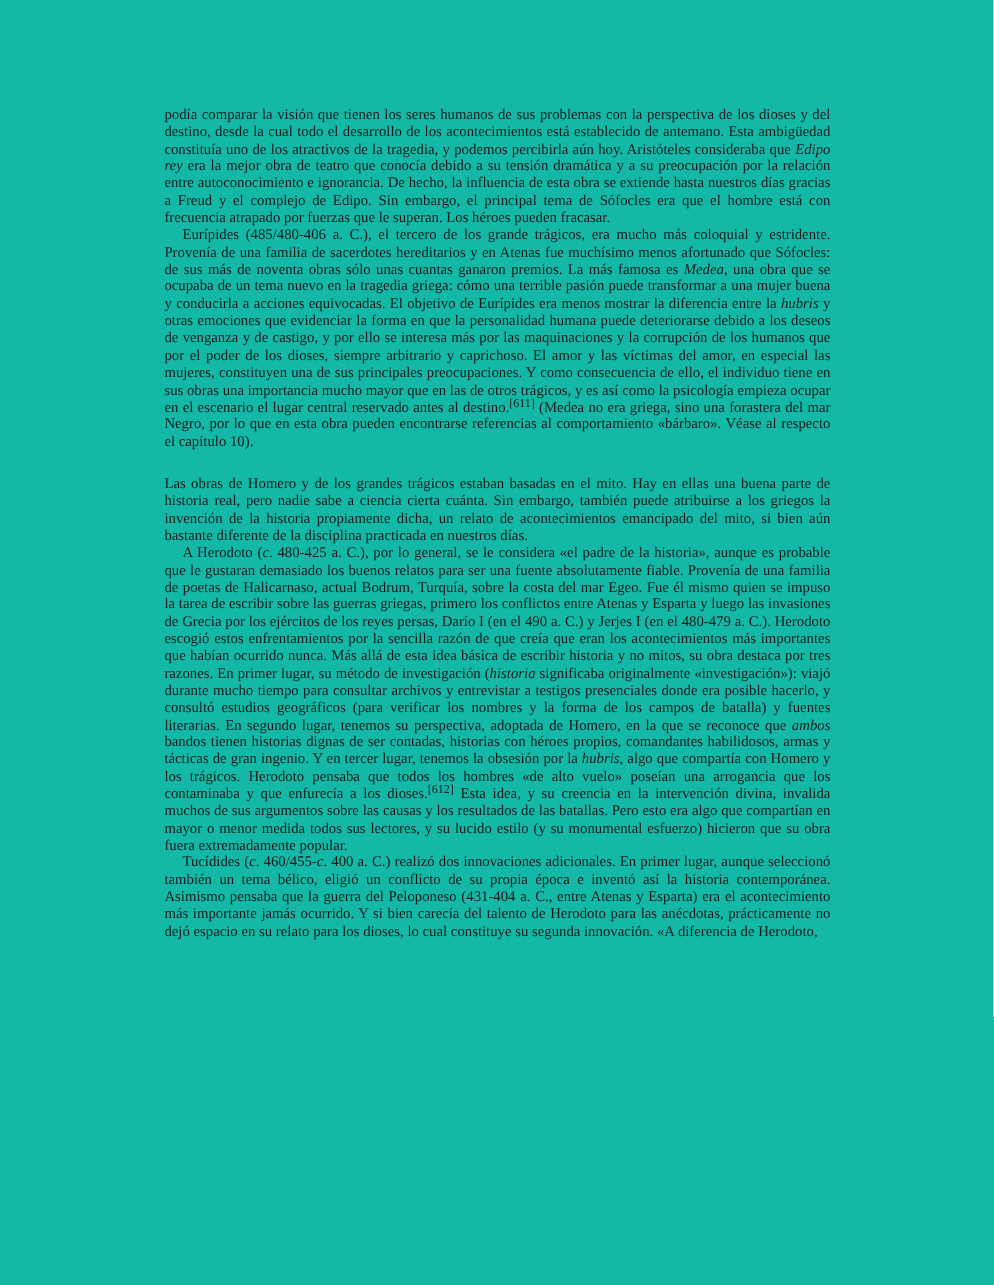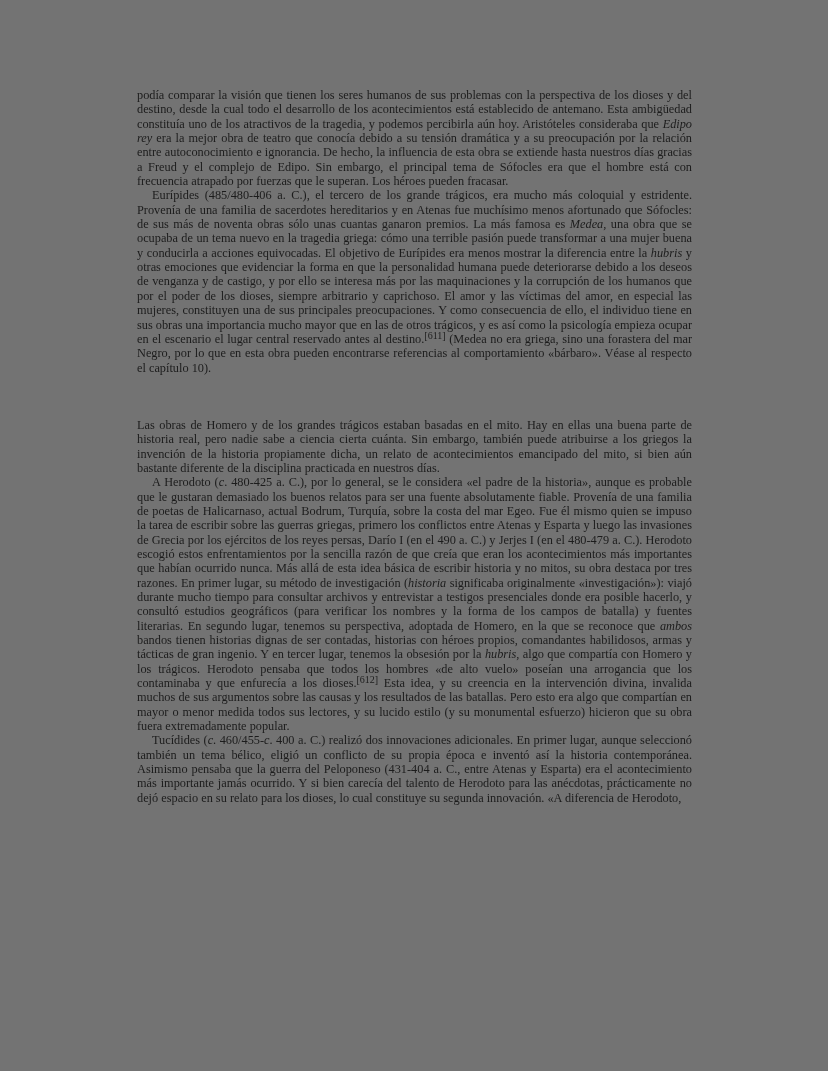--- a/index.html
+++ b/index.html
@@ -4,21 +4,21 @@
 <style>
   html, body {
     margin: 0;
     padding: 0;
     background: #ffffff;
   }
   .page {
     position: relative;
     width: 828px;
     height: 1071px;
-    background: #737373;
+    background: #14b8a6;
     overflow: hidden;
   }
   .text-block {
     position: absolute;
     left: 137px;
     top: 88px;
     width: 555px;
     font-family: "Liberation Serif", "DejaVu Serif", serif;
     font-size: 12.3px;
     line-height: 14.35px;
@@ -27,21 +27,21 @@
     text-justify: inter-word;
   }
   .text-block p {
     margin: 0;
     padding: 0;
   }
   .text-block p.indent {
     text-indent: 15px;
   }
   .text-block p.section-gap {
-    margin-top: 43px;
+    margin-top: 21px;
   }
   .text-block i {
     font-style: italic;
   }
   .text-block sup {
     font-size: 10px;
     line-height: 0;
     position: relative;
     top: -4px;
     vertical-align: baseline;

